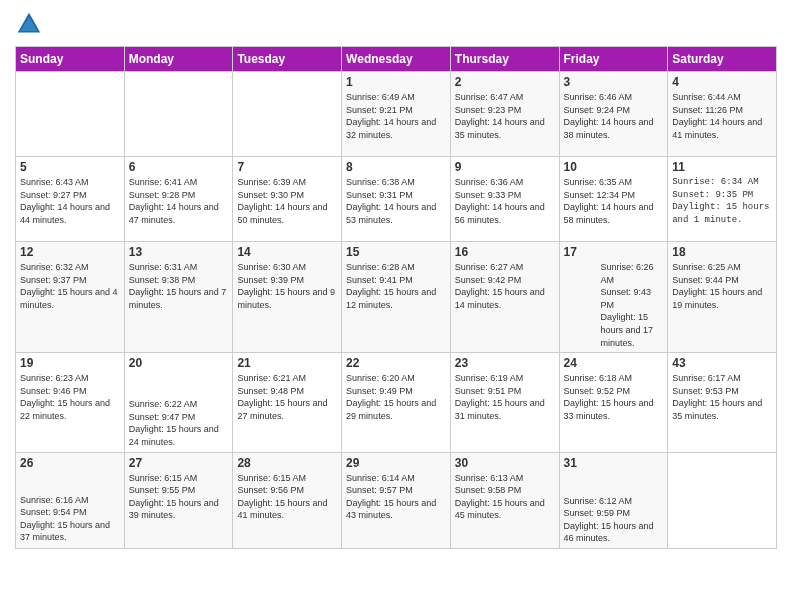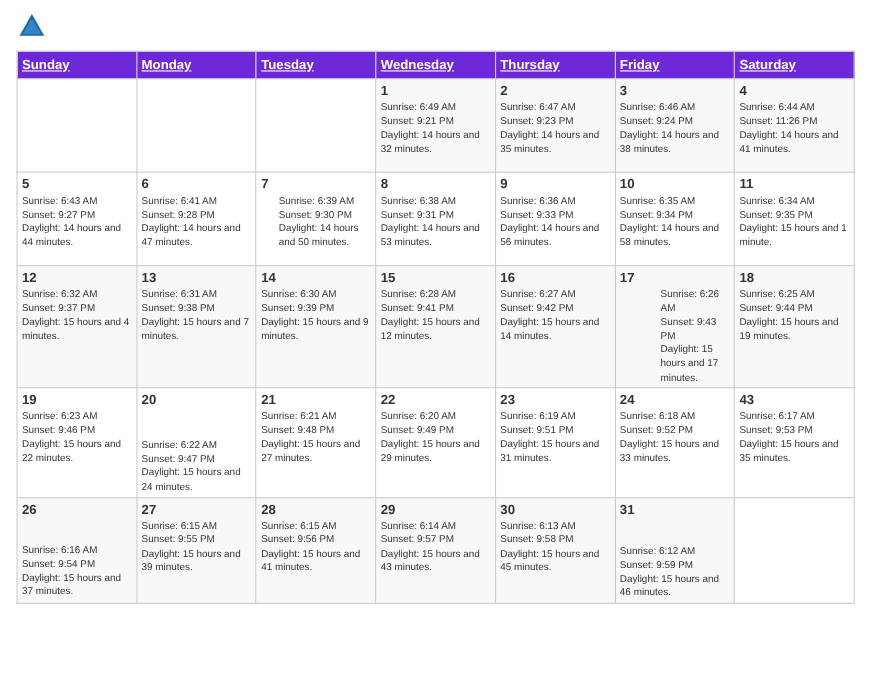--- a/index.html
+++ b/index.html
@@ -56,28 +56,27 @@
     .subtitle {
       font-size: 14px;
       color: #333;
     }
     .calendar {
       width: 100%;
       border-collapse: collapse;
       table-layout: fixed;
     }
     .calendar th {
-      background: #6d28d9;
+      background: #a21caf;
       color: #fff;
       font-size: 12px;
       font-weight: bold;
       padding: 5px 4px;
       text-align: left;
       border: 1px solid #ccc;
-      text-decoration: underline;
     }
     .calendar td {
       vertical-align: top;
       border: 1px solid #ccc;
       padding: 3px 4px;
       font-size: 9.5px;
       color: #333;
       height: 85px;
       background: #fff;
     }
@@ -173,45 +172,45 @@
 Daylight: 14 hours and 44 minutes.</div>
           </td>
           <td>
             <span class="day-num">6</span>
             <div class="day-info" style="white-space: pre-line;">Sunrise: 6:41 AM
 Sunset: 9:28 PM
 Daylight: 14 hours and 47 minutes.</div>
           </td>
           <td>
             <span class="day-num">7</span>
-            <div class="day-info" style="white-space: pre-line; margin-left: 16px;">Sunrise: 6:39 AM
+            <div class="day-info" style="white-space: pre-line;">Sunrise: 6:39 AM
 Sunset: 9:30 PM
 Daylight: 14 hours and 50 minutes.</div>
           </td>
           <td>
             <span class="day-num">8</span>
             <div class="day-info" style="white-space: pre-line;">Sunrise: 6:38 AM
 Sunset: 9:31 PM
 Daylight: 14 hours and 53 minutes.</div>
           </td>
           <td>
             <span class="day-num">9</span>
             <div class="day-info" style="white-space: pre-line;">Sunrise: 6:36 AM
 Sunset: 9:33 PM
 Daylight: 14 hours and 56 minutes.</div>
           </td>
           <td>
             <span class="day-num">10</span>
             <div class="day-info" style="white-space: pre-line;">Sunrise: 6:35 AM
-Sunset: 9:34 PM
+Sunset: 12:34 PM
 Daylight: 14 hours and 58 minutes.</div>
           </td>
           <td>
             <span class="day-num">11</span>
-            <div class="day-info" style="white-space: pre-line;">Sunrise: 6:34 AM
+            <div class="day-info" style="white-space: pre-line; font-family: Liberation Mono, monospace;">Sunrise: 6:34 AM
 Sunset: 9:35 PM
 Daylight: 15 hours and 1 minute.</div>
           </td>
         </tr>
         <tr>
           <td>
             <span class="day-num">12</span>
             <div class="day-info" style="white-space: pre-line;">Sunrise: 6:32 AM
 Sunset: 9:37 PM
 Daylight: 15 hours and 4 minutes.</div>

